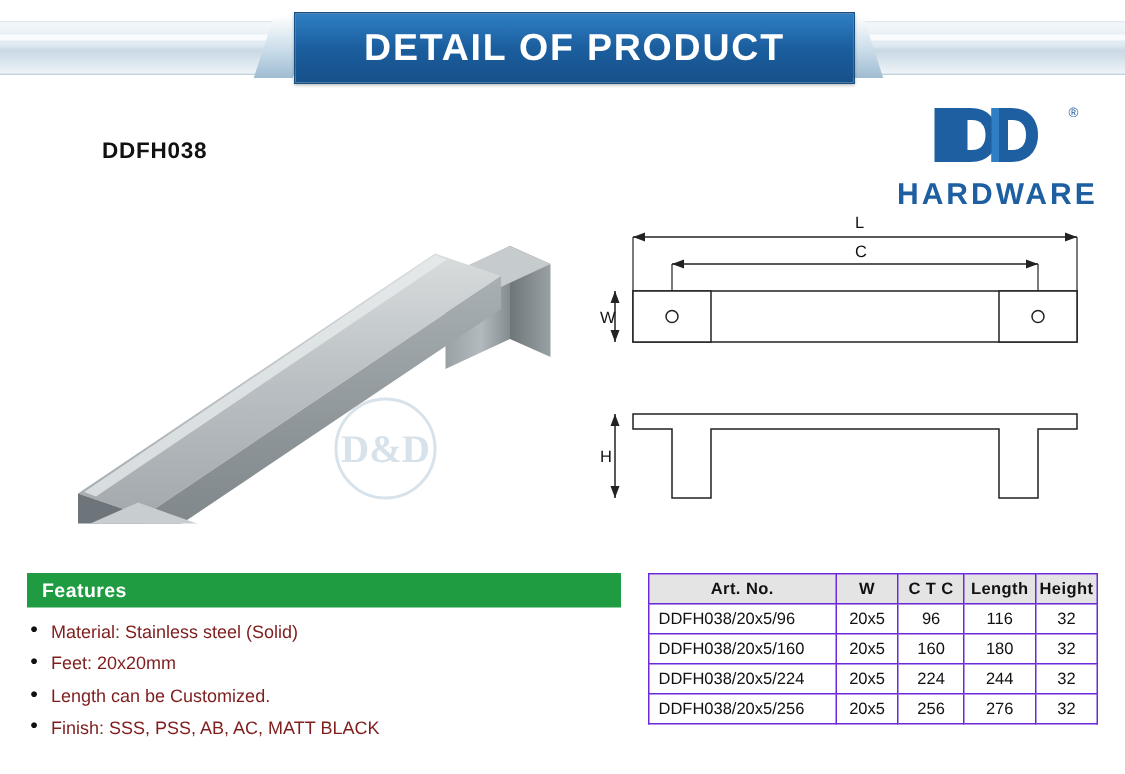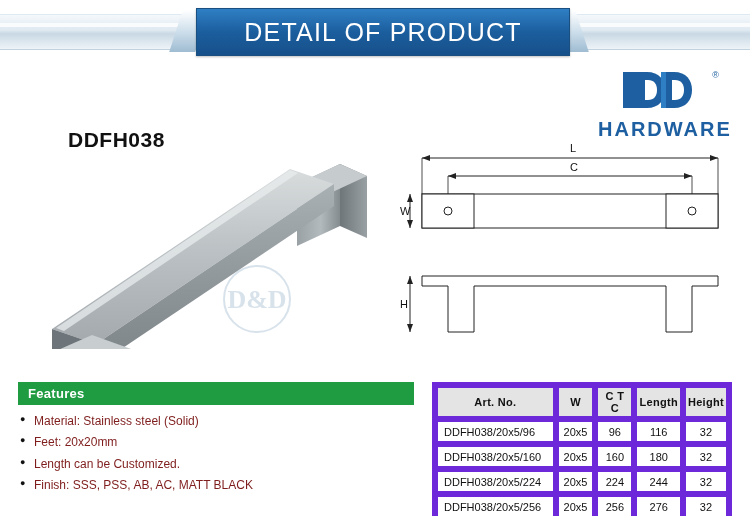--- a/index.html
+++ b/index.html
@@ -44,21 +44,21 @@
     left: 196px; top: 8px;
     width: 372px;
     height: 46px;
     background: linear-gradient(to bottom, #2f7fc4 0%, #1b5e9e 50%, #17508a 100%);
     border: 1px solid #1a4f82;
     box-shadow: 0 1px 2px rgba(0,0,0,0.25);
   }
   .header-plate .title {
     color: #ffffff;
     font-size: 25px;
-    font-weight: normal;
+    font-weight: bold;
     letter-spacing: 1.2px;
     text-align: center;
     line-height: 46px;
     white-space: nowrap;
   }
   .header-bevel-left, .header-bevel-right {
     position: absolute;
     top: 10px;
     width: 26px;
     height: 42px;
@@ -94,25 +94,24 @@
     font-size: 20px;
     font-weight: bold;
     letter-spacing: 2px;
     color: #1d5fa0;
   }
 
   
   .product-code {
     position: absolute;
     left: 68px; top: 92px;
-    font-size: 21px;
+    font-size: 15px;
     font-weight: bold;
     color: #111111;
     letter-spacing: 0.5px;
-    margin-top: 36px;
   }
 
   
   .photo {
     position: absolute;
     left: 22px; top: 114px;
     width: 380px;
     height: 235px;
   }
   .watermark {
@@ -174,21 +173,21 @@
     left: 432px; top: 382px;
     width: 300px;
   }
   table.spec {
     border-collapse: collapse;
     width: 300px;
     font-size: 11px;
     color: #111;
   }
   table.spec th, table.spec td {
-    border: 6px solid #6d28d9;
+    border: 1px solid #6d28d9;
     text-align: center;
     padding: 2px 2px;
     height: 15px;
   }
   table.spec thead th {
     background: #e4e4e4;
     font-weight: bold;
     letter-spacing: 0.3px;
   }
   table.spec td.art {

